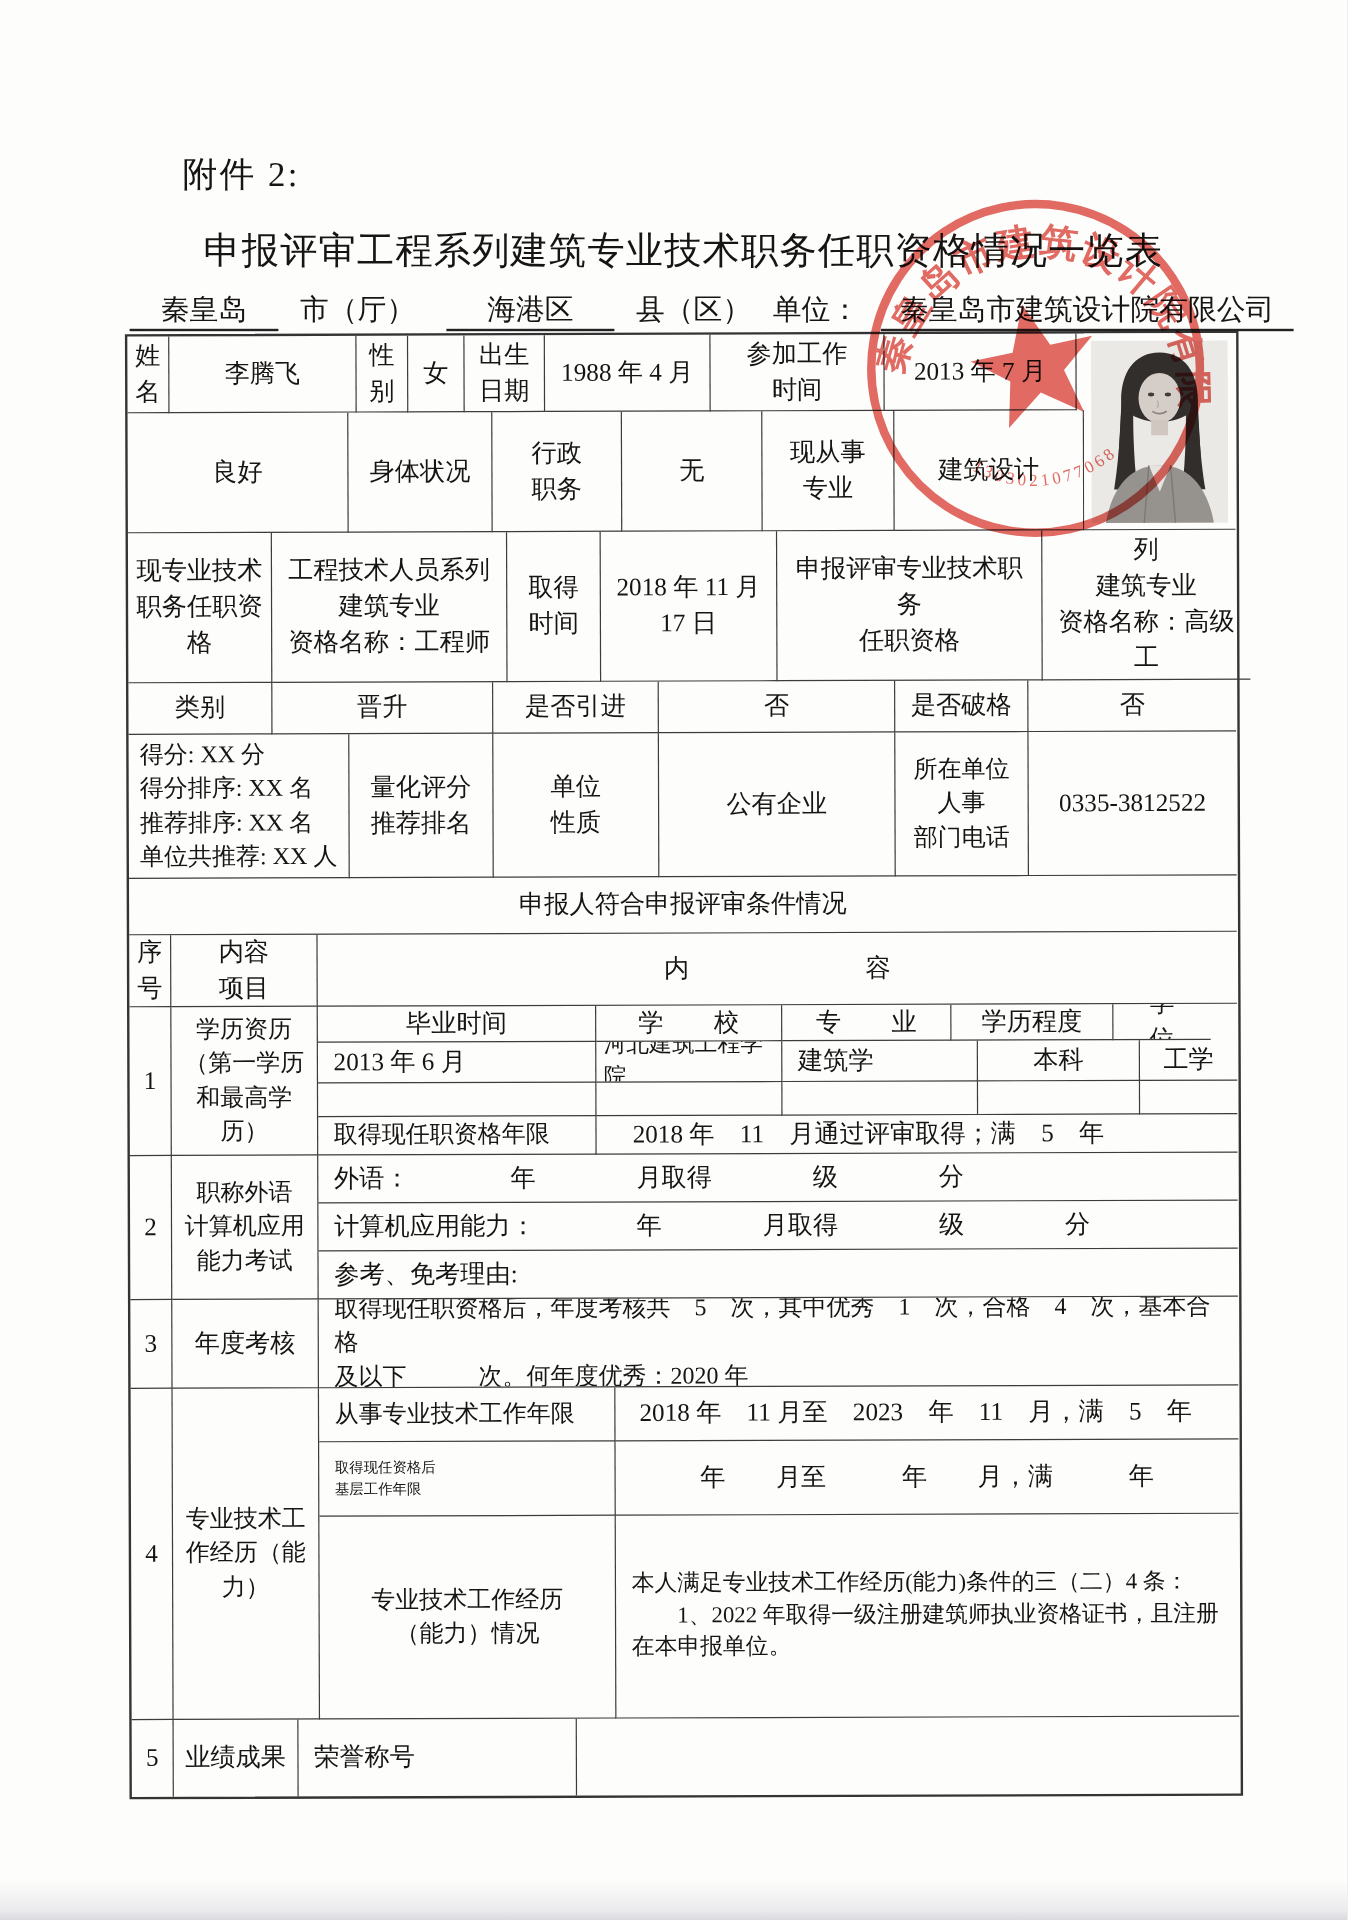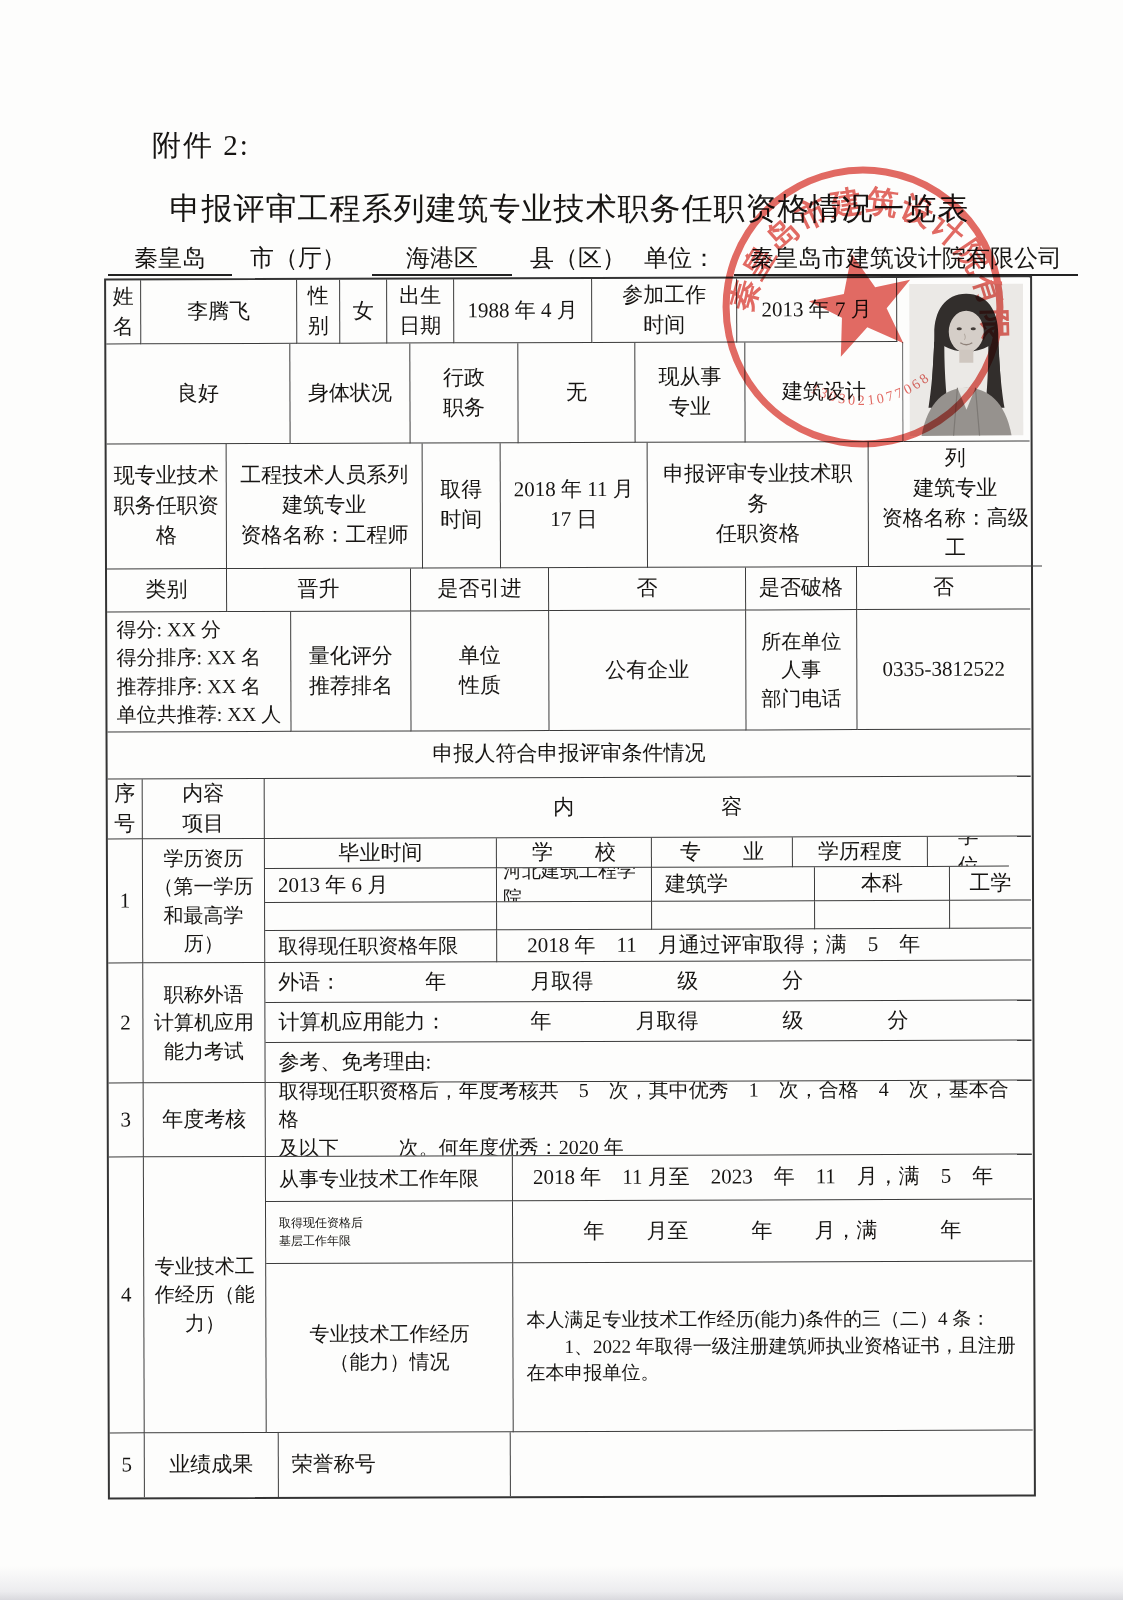--- a/index.html
+++ b/index.html
@@ -244,21 +244,21 @@
 （能力）情况</div>
           <div class="c al nbr small" style="width:519px">本人满足专业技术工作经历(能力)条件的三（二）4 条：
 　　1、2022 年取得一级注册建筑师执业资格证书，且注册
 在本申报单位。</div>
         </div>
       </div>
     </div>
 
     <div class="sec">
       <div class="c nbb" style="width:35px;height:64px">5</div>
-      <div class="c nbb" style="width:134px;height:64px">业绩成果</div>
+      <div class="c nbb" style="width:104px;height:64px">业绩成果</div>
       <div class="c al nbb" style="width:232px;height:64px">荣誉称号</div>
       <div class="c nbr nbb" style="width:534px;height:64px"></div>
     </div>
 
   </div>
 
   <svg class="seal" viewBox="0 0 300 300">
     <defs>
       <path id="sealTop" d="M 38,202 A 116,116 0 1 1 262,202" fill="none"></path>
       <path id="sealBot" d="M 56,190 A 106,106 0 0 0 244,190" fill="none"></path>

